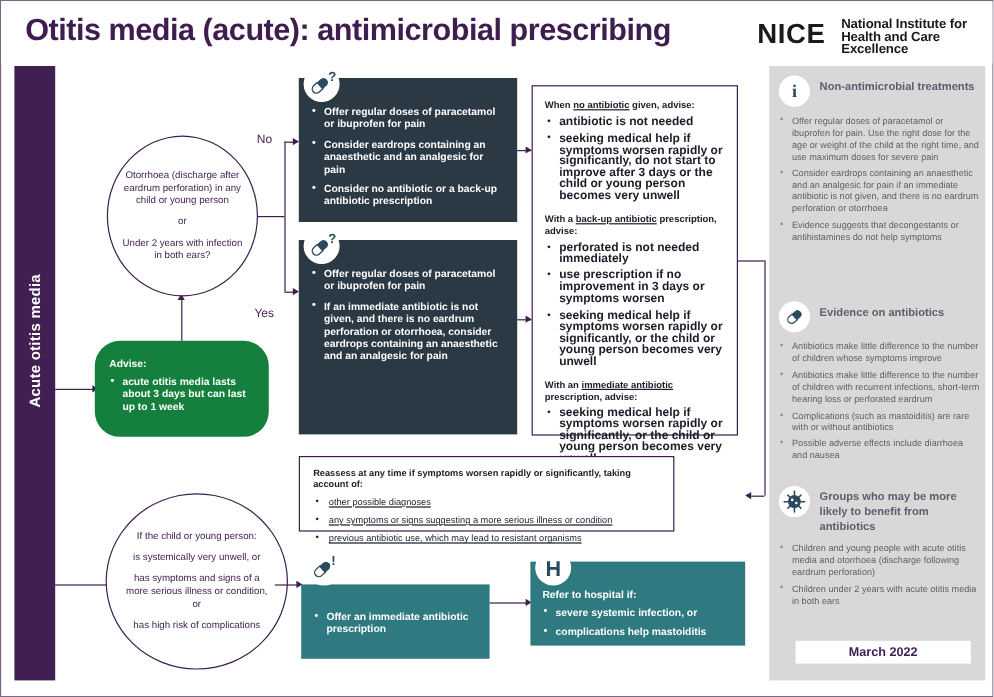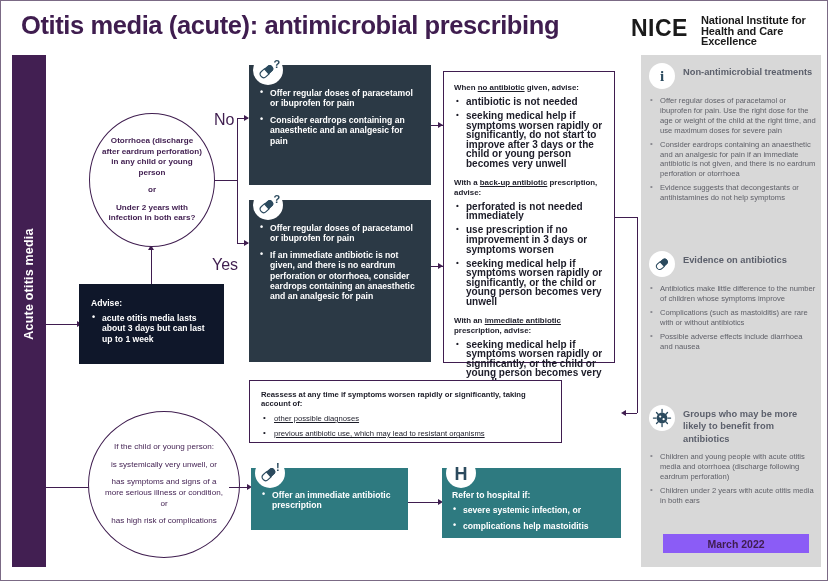--- a/index.html
+++ b/index.html
@@ -75,34 +75,34 @@
   .panel-list li {
     position: relative; padding-left: 11px; margin-bottom: 4px;
     font-size: 7.6px; line-height: 9.9px; color: #5f6068;
   }
   .panel-list li:before {
     content: "\2022"; position: absolute; left: 1px; top: -1px;
     font-size: 8px; color: #8a8a90;
   }
   .date-box {
     position: absolute; left: 22px; bottom: 14px;
-    width: 146px; height: 19px; background: #8b5cf6;
+    width: 146px; height: 19px; background: #ffffff;
     display: flex; align-items: center; justify-content: center;
     font-size: 10.5px; font-weight: bold; color: #3f1d4f;
   }
 
   
   .navybox {
     position: absolute; background: #2b3945; color: #ffffff;
   }
   .tealbox {
     position: absolute; background: #2e7a80; color: #ffffff;
   }
   .purplebox {
-    position: absolute; background: #0f172a; color: #ffffff;
+    position: absolute; background: #15803d; color: #ffffff; border-radius: 21px;
   }
   .whitebox {
     position: absolute; background: #ffffff;
     border: 1.1px solid #3f1d4f;
   }
   .boxlist { list-style: none; margin: 0; padding: 0; }
   .boxlist li {
     position: relative; padding-left: 11px; margin-bottom: 6px;
     font-size: 8.6px; line-height: 10.4px; font-weight: bold;
   }
@@ -172,21 +172,21 @@
     border-bottom: 3.2px solid transparent;
     border-right: 5px solid #3f1d4f;
   }
   .arw-u {
     position: absolute; width: 0; height: 0;
     border-left: 3.2px solid transparent;
     border-right: 3.2px solid transparent;
     border-bottom: 5px solid #3f1d4f;
   }
   .yn {
-    position: absolute; font-size: 16px; color: #3f1d4f; font-weight: normal;
+    position: absolute; font-size: 10px; color: #3f1d4f; font-weight: normal;
   }
   .advise-h {
     font-size: 8.6px; font-weight: bold; color: #ffffff; margin-bottom: 5px;
   }
 </style>
 </head>
 <body>
 
 <div id="page">
 
@@ -229,20 +229,21 @@
               <rect x="3.5" y="7" width="13" height="6.4" rx="3.2" fill="#2b4a5e"></rect>
               <path d="M10 7 h3.3 a3.2 3.2 0 0 1 0 6.4 H10 z" fill="#2b4a5e"></path>
               <path d="M10 7 h-3.3 a3.2 3.2 0 0 0 0 6.4 H10 z" fill="#ffffff" stroke="#2b4a5e" stroke-width="1"></path>
             </g>
           </svg>
         </div>
         <div class="panel-title">Evidence on antibiotics</div>
       </div>
       <ul class="panel-list">
         <li>Antibiotics make little difference to the number of children whose symptoms improve</li>
+        <li>Antibiotics make little difference to the number of children with recurrent infections, short-term hearing loss or perforated eardrum</li>
         <li>Complications (such as mastoiditis) are rare with or without antibiotics</li>
         <li>Possible adverse effects include diarrhoea and nausea</li>
       </ul>
     </div>
 
     <div class="panel-block" style="top:350px;">
       <div class="panel-head">
         <div class="panel-icon">
           <svg width="22" height="22" viewBox="0 0 22 22" aria-hidden="true">
             <g fill="#2b4a5e">
@@ -277,40 +278,41 @@
   <div class="purplebox" style="left:78px; top:283px; width:145px; height:80px; padding:14px 10px 0 12px;">
     <div class="advise-h">Advise:</div>
     <ul class="boxlist">
       <li>acute otitis media lasts about 3 days but can last up to 1 week</li>
     </ul>
   </div>
 
   <div class="ln lnv" style="left:150px; top:249px; height:34px;"></div>
   <div class="arw-u" style="left:146.8px; top:244px;"></div>
 
-  <div class="circle" style="left:88px; top:112px; width:126px; height:134px; padding:0 12px;font-weight:bold;">
+  <div class="circle" style="left:88px; top:112px; width:126px; height:134px; padding:0 12px;">
     <p>Otorrhoea (discharge after eardrum perforation) in any child or young person</p>
     <p>or</p>
     <p>Under 2 years with infection in both ears?</p>
   </div>
 
   <div class="ln lnh" style="left:214px; top:179px; width:22px;"></div>
   <div class="ln lnv" style="left:236px; top:117px; height:125px;"></div>
   <div class="ln lnh" style="left:236px; top:117px; width:11px;"></div>
   <div class="arw" style="left:243px; top:113.5px;"></div>
   <div class="ln lnh" style="left:236px; top:242px; width:11px;"></div>
   <div class="arw" style="left:243px; top:238.5px;"></div>
 
   <div class="yn" style="left:213px; top:110px;">No</div>
   <div class="yn" style="left:211px; top:255px;">Yes</div>
 
   <div class="navybox" style="left:248px; top:64px; width:182px; height:120px; padding:23px 10px 0 10px;">
     <ul class="boxlist">
       <li>Offer regular doses of paracetamol or ibuprofen for pain</li>
       <li>Consider eardrops containing an anaesthetic and an analgesic for pain</li>
+      <li>Consider no antibiotic or a back-up antibiotic prescription</li>
     </ul>
   </div>
   <div class="badge" style="left:252px; top:54px;">
     <svg width="26" height="26" viewBox="0 0 26 26" aria-hidden="true">
       <g transform="rotate(-42 12 14)">
         <rect x="4" y="10.6" width="15" height="7" rx="3.5" fill="#2b4a5e"></rect>
         <path d="M11.5 10.6 h4 a3.5 3.5 0 0 1 0 7 h-4 z" fill="#2b4a5e"></path>
         <path d="M11.5 10.6 h-4 a3.5 3.5 0 0 0 0 7 h4 z" fill="#ffffff" stroke="#2b4a5e" stroke-width="1.1"></path>
       </g>
       <text x="18.5" y="10.5" font-family="Liberation Sans, sans-serif" font-size="11" font-weight="bold" fill="#2b4a5e">?</text>
@@ -369,38 +371,39 @@
 
   <div class="ln lnh" style="left:614px; top:216px; width:22px;"></div>
   <div class="ln lnv" style="left:636px; top:216px; height:196px;"></div>
   <div class="ln lnh" style="left:625px; top:412px; width:11px;"></div>
   <div class="arw-l" style="left:620px; top:408.5px;"></div>
 
   <div class="whitebox" style="left:248px; top:379px; width:313px; height:63px; padding:9px 10px 0 11px;">
     <div class="reassess-h">Reassess at any time if symptoms worsen rapidly or significantly, taking account of:</div>
     <ul class="reassess-list">
       <li>other possible diagnoses</li>
+      <li>any symptoms or signs suggesting a more serious illness or condition</li>
       <li>previous antibiotic use, which may lead to resistant organisms</li>
     </ul>
   </div>
 
   <div class="ln lnh" style="left:45px; top:486px; width:45px;"></div>
   <div class="arw" style="left:89px; top:482.5px;"></div>
 
   <div class="circle" style="left:87px; top:410px; width:152px; height:147px; padding:0 16px;">
     <p>If the child or young person:</p>
     <p>is systemically very unwell, or</p>
     <p>has symptoms and signs of a more serious illness or condition, or</p>
     <p>has high risk of complications</p>
   </div>
 
   <div class="ln lnh" style="left:228px; top:486px; width:20px;"></div>
   <div class="arw" style="left:246px; top:482.5px;"></div>
 
-  <div class="tealbox" style="left:250px; top:467px; width:157px; height:62px; padding:22px 10px 0 10px;">
+  <div class="tealbox" style="left:250px; top:486px; width:157px; height:62px; padding:22px 10px 0 10px;">
     <ul class="boxlist">
       <li>Offer an immediate antibiotic prescription</li>
     </ul>
   </div>
   <div class="badge" style="left:254px; top:457px;">
     <svg width="26" height="26" viewBox="0 0 26 26" aria-hidden="true">
       <g transform="rotate(-42 12 14)">
         <rect x="4" y="10.6" width="15" height="7" rx="3.5" fill="#2b4a5e"></rect>
         <path d="M11.5 10.6 h4 a3.5 3.5 0 0 1 0 7 h-4 z" fill="#2b4a5e"></path>
         <path d="M11.5 10.6 h-4 a3.5 3.5 0 0 0 0 7 h4 z" fill="#ffffff" stroke="#2b4a5e" stroke-width="1.1"></path>

